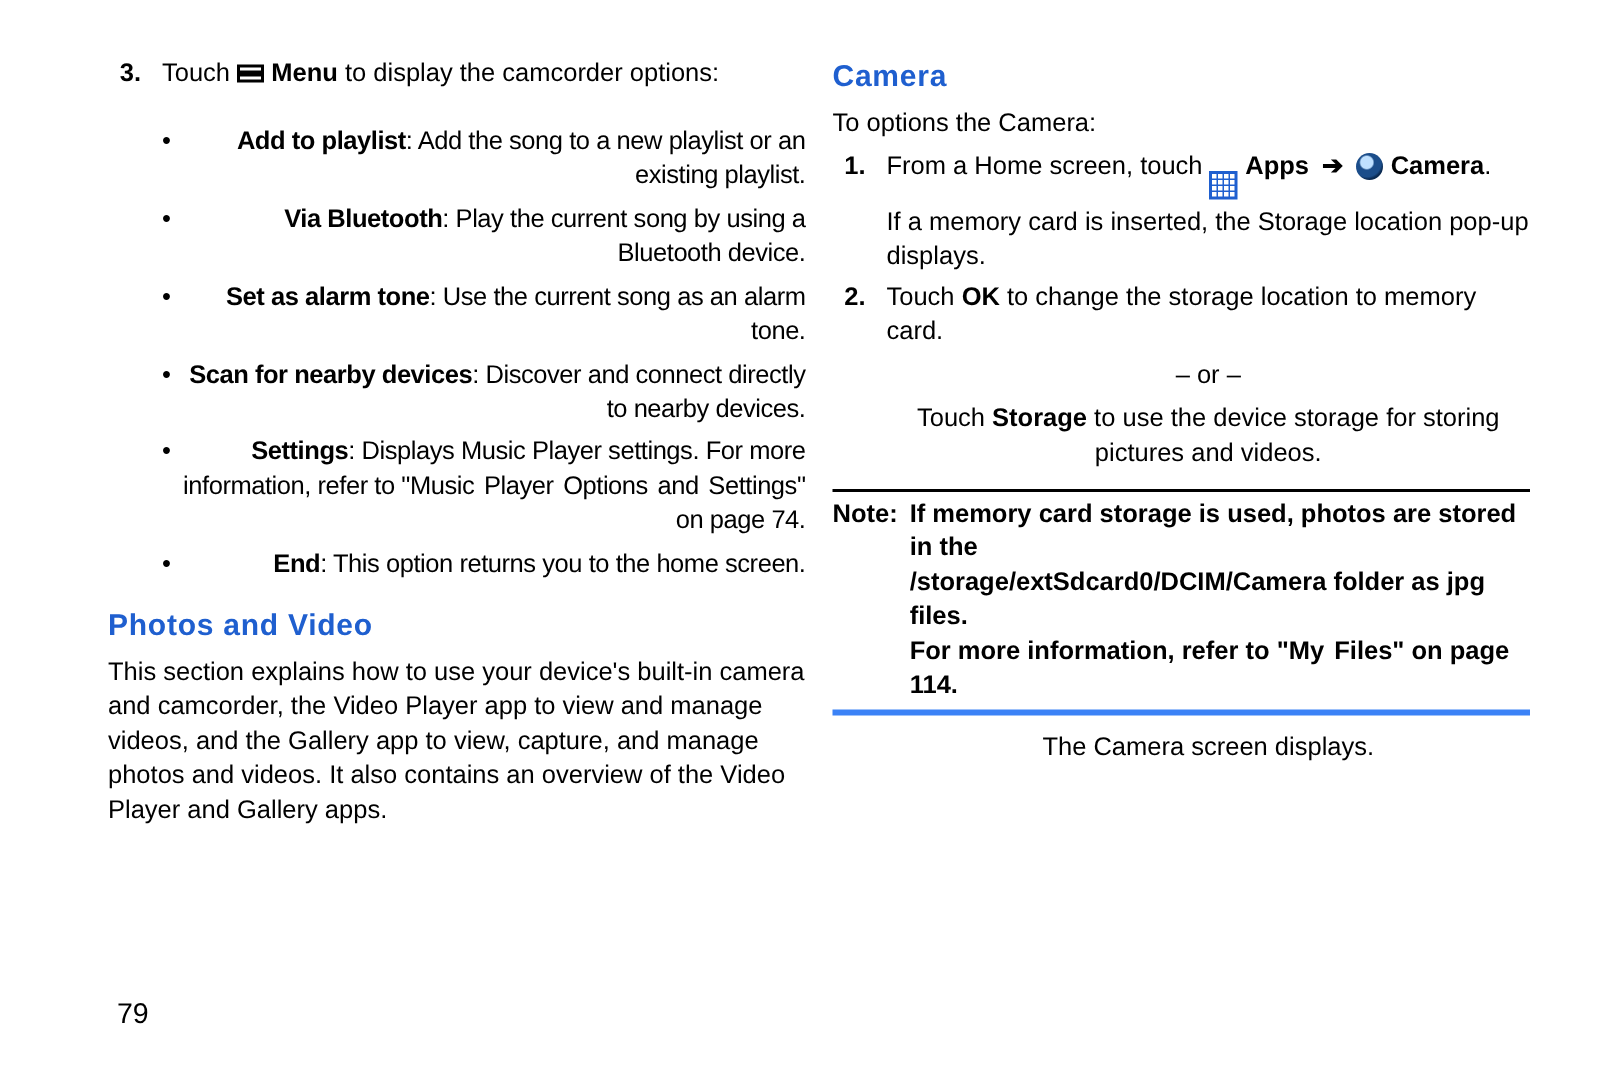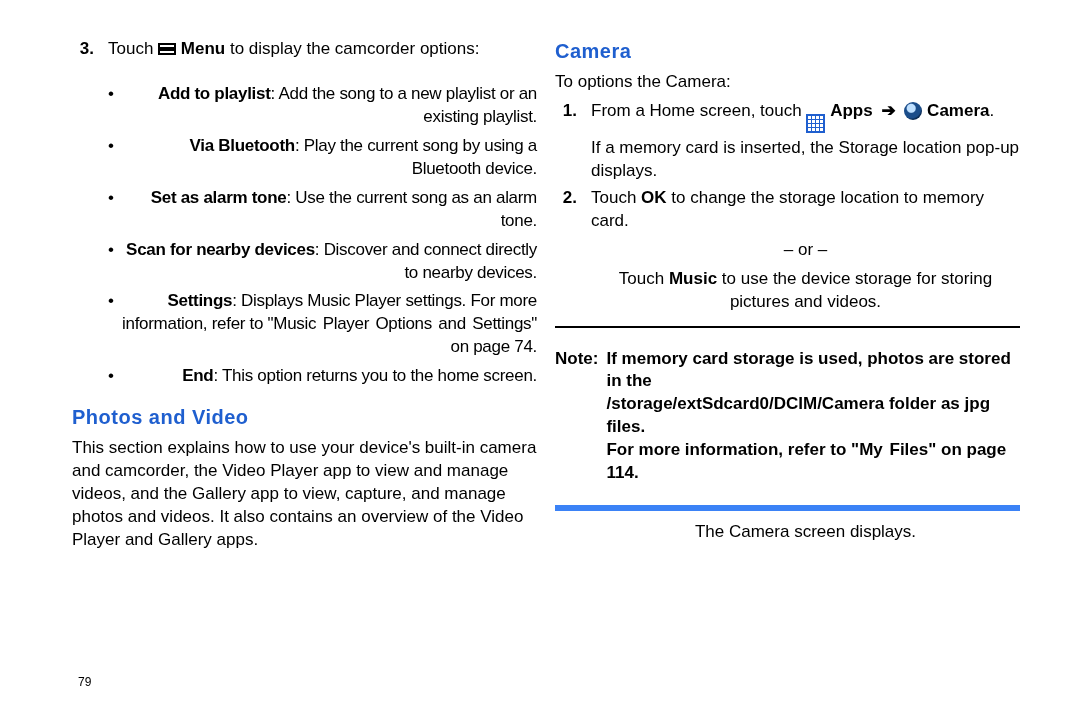--- a/index.html
+++ b/index.html
@@ -110,38 +110,38 @@
   .camera-icon {
     display: inline-block;
     width: 18px; height: 18px;
     border-radius: 50%;
     background: radial-gradient(circle at 40% 35%, #bfe0ff 0 25%, #1b4d8a 32% 60%, #0a2a52 70%);
     vertical-align: -4px;
   }
 
   .note-block {
     border-top: 2px solid #000;
-    border-bottom: 6px solid #3b82f6;
+    border-bottom: 4px solid #3b82f6;
     margin: 12px 0 10px 0;
-    padding: 20px 0;
+    padding: 4px 0;
   }
   .note-row {
     display: flex;
     gap: 8px;
   }
   .note-row .label { font-weight: 700; white-space: nowrap; }
   .note-row .text { flex: 1; font-weight: bold; }
 
   .indented-step { margin-left: 36px; margin-top: 6px; text-align: center; }
 
   .pagenum {
     position: absolute;
     left: 78px;
     bottom: 30px;
-    font-size: 12px;
+    font-size: 19px;
   }
 
   .xref { word-spacing: 2px; }
   .condensed { letter-spacing: -0.3px; }
 </style>
 </head>
 <body>
 
 <div class="page">
   <div class="cols">
@@ -221,21 +221,21 @@
       <div class="num-item">
         <div class="num bold">2.</div>
         <div class="body">
           <span>Touch </span><span class="bold">OK</span><span> to change the storage location to memory card.</span>
         </div>
       </div>
 
       <div class="indented-step">– or –</div>
 
       <div class="indented-step">
-        <span>Touch </span><span class="bold">Music</span><span> to use the device storage for storing pictures and videos.</span>
+        <span>Touch </span><span class="bold">Storage</span><span> to use the device storage for storing pictures and videos.</span>
       </div>
 
       <div class="note-block">
         <div class="note-row">
           <div class="label">Note:</div>
           <div class="text">
             <span>If memory card storage is used, photos are stored in the</span><br>
             <span>/storage/extSdcard0/DCIM/Camera folder as jpg files.</span><br>
             <span>For more information, refer to </span><span class="xref">"My Files"</span><span> on page 114.</span>
           </div>

